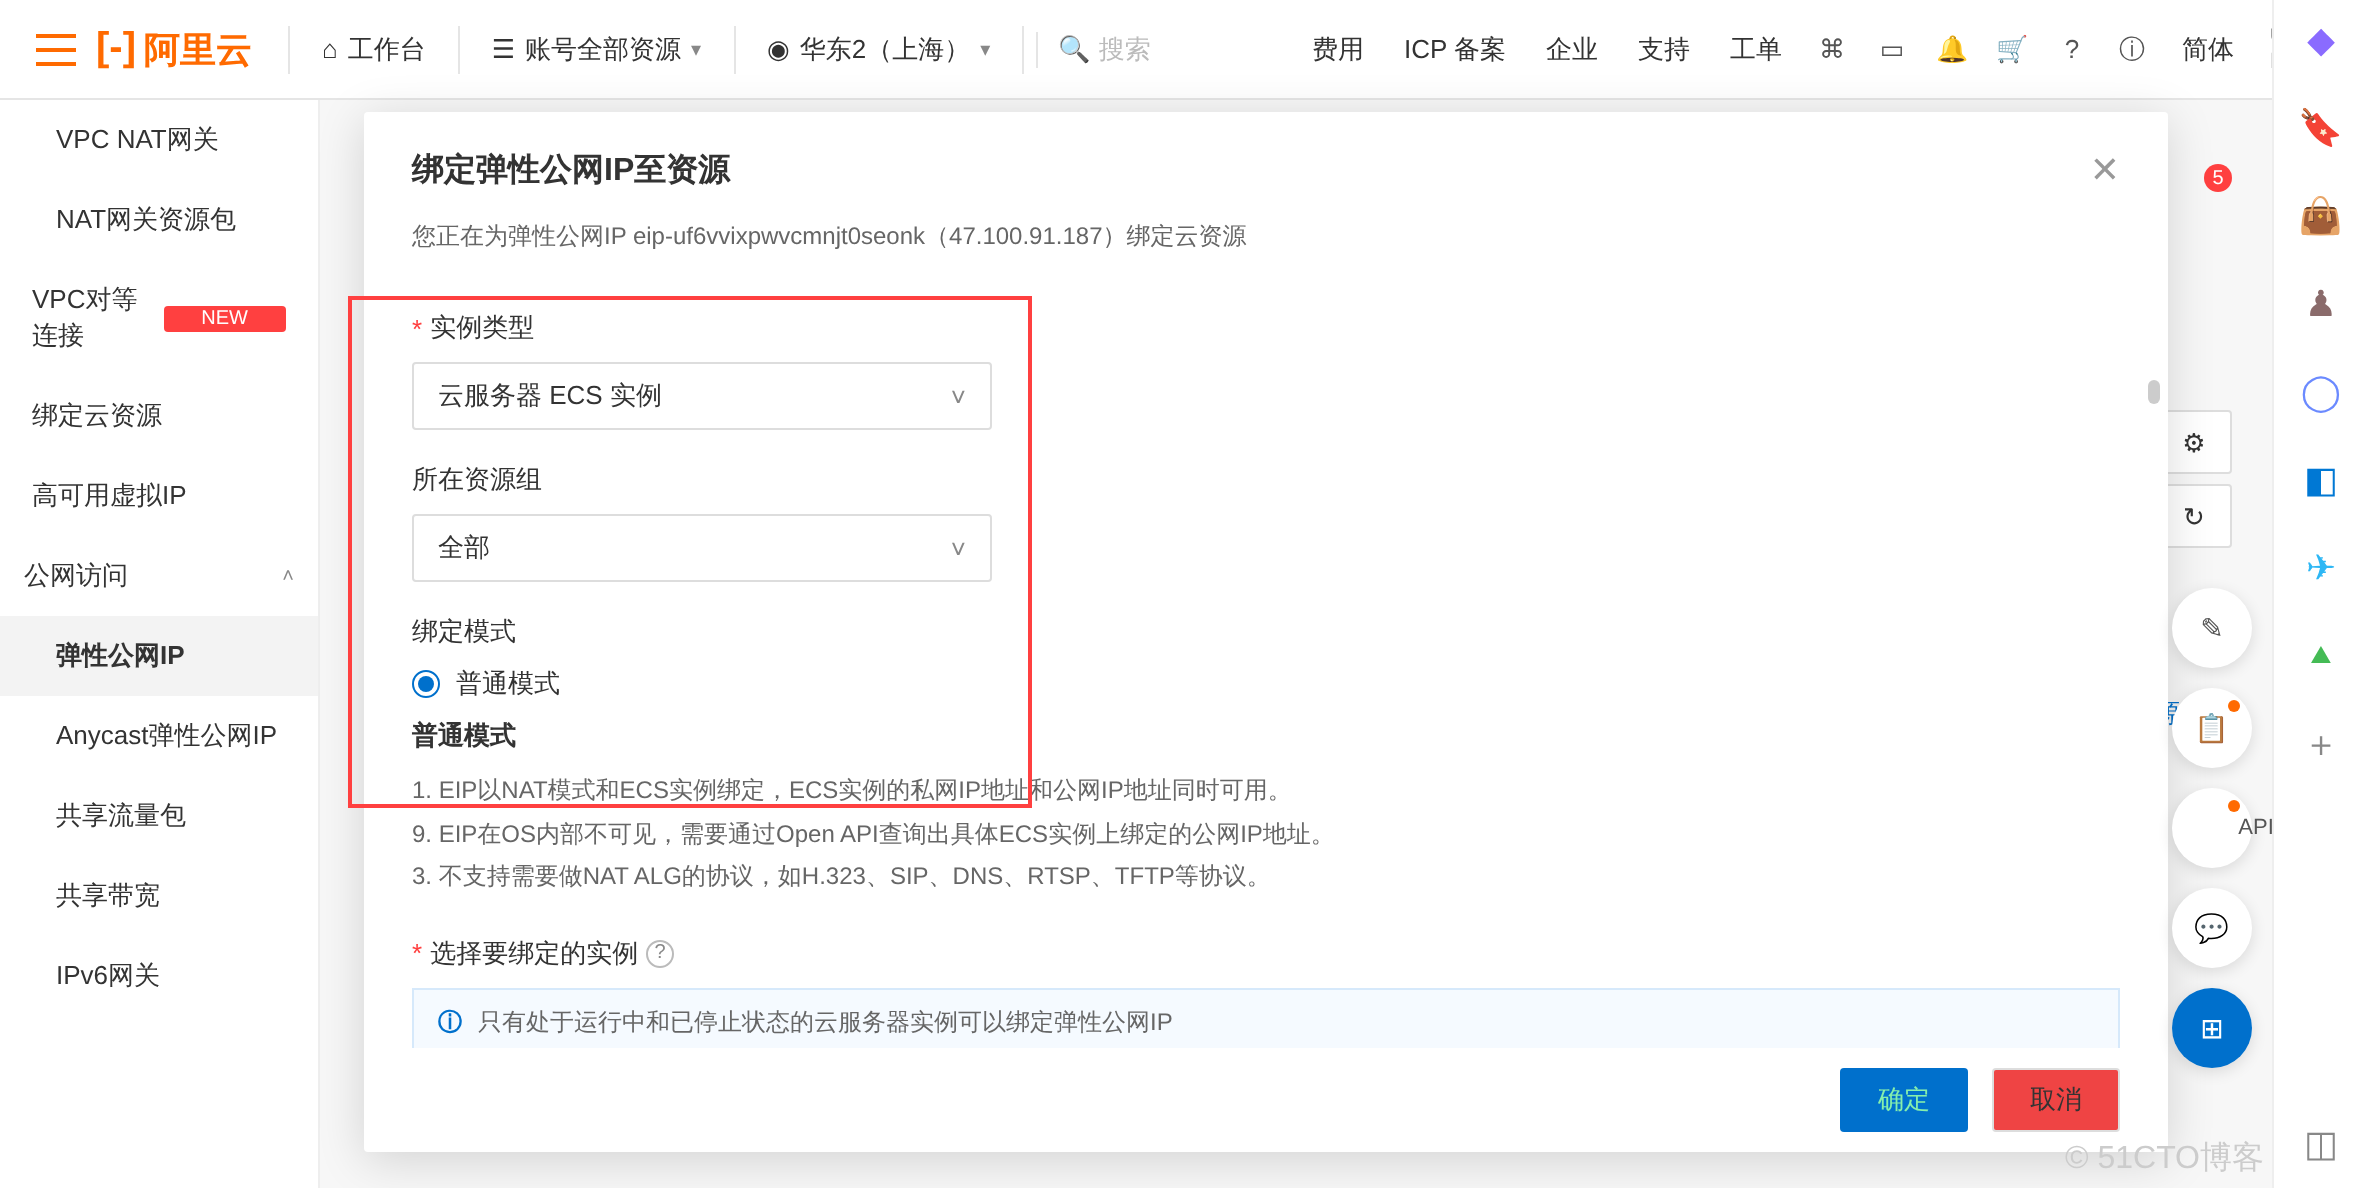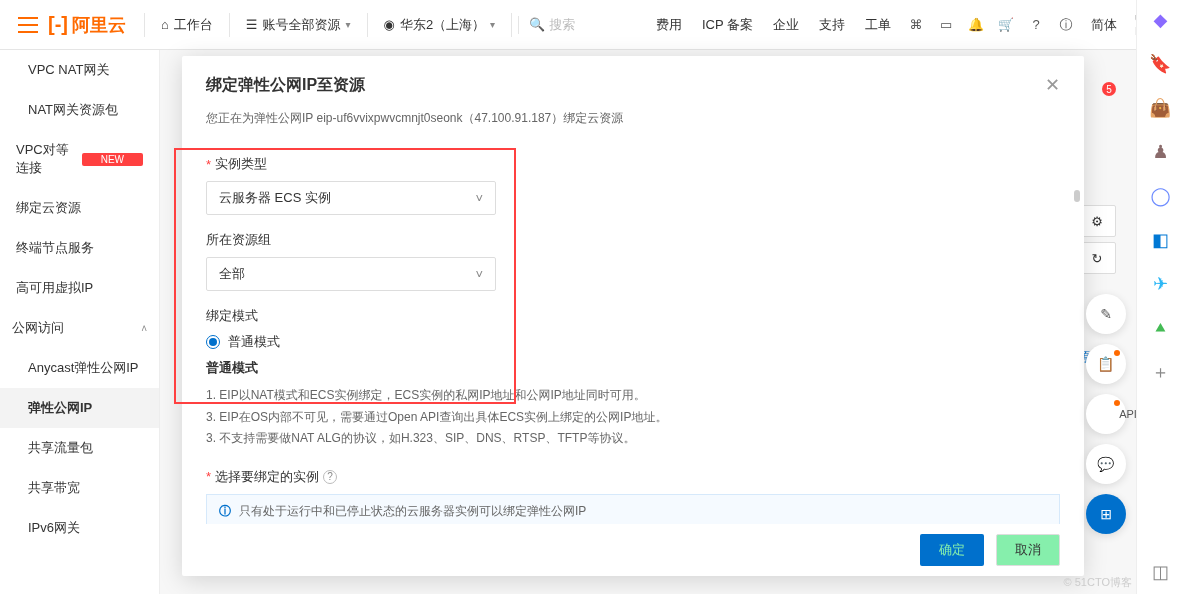--- a/index.html
+++ b/index.html
@@ -51,33 +51,33 @@
 .radio-dot { width:14px; height:14px; border:1px solid #0070cc; border-radius:50%; display:flex; align-items:center; justify-content:center; }
 .radio-dot::after { content:""; width:8px;height:8px;border-radius:50%;background:#0070cc; }
 .mode-title { font-weight:600; font-size:13px; margin:8px 0; }
 .mode-list { font-size:12px; color:#666; line-height:1.8; margin-bottom:18px; }
 .help-icon { width:14px;height:14px;border:1px solid #bbb;border-radius:50%;display:inline-flex;align-items:center;justify-content:center;font-size:10px;color:#888; }
 .info-box { background:#f5faff; border:1px solid #d6e9fb; padding:8px 12px; font-size:12px; color:#666; display:flex; gap:8px; align-items:center; }
 .info-icon { color:#0070cc; font-weight:bold; }
 .modal-footer { height:52px; display:flex; justify-content:flex-end; align-items:center; gap:12px; padding:0 24px; }
 .btn { height:32px; padding:0 18px; border-radius:2px; font-size:13px; cursor:pointer; border:1px solid transparent; }
 .btn-primary { background:#0070cc; color:#86efac; }
-.btn-default { background:#86efac; border-color:#ddd; color:#333; }
+.btn-default { background:#ef4444; border-color:#ddd; color:#333; }
 .red-box { position:absolute; border:2px solid #ff4040; pointer-events:none; }
 
 
 .right-rail { position:absolute; right:0; top:0; width:48px; bottom:0; background:#fff; border-left:1px solid #eee; display:flex; flex-direction:column; align-items:center; padding-top:8px; gap:20px; }
 .rail-icon { width:24px; height:24px; display:flex; align-items:center; justify-content:center; font-size:18px; }
 
 
 .float-col { position:absolute; right:58px; bottom:60px; display:flex; flex-direction:column; gap:10px; }
 .float-btn { width:40px;height:40px;border-radius:50%;background:#fff;box-shadow:0 2px 8px rgba(0,0,0,0.12); display:flex;align-items:center;justify-content:center;font-size:14px;color:#555; position:relative;}
 .float-btn.blue { background:#0070cc; color:#fff; }
 .orange-dot { width:6px;height:6px;border-radius:50%;background:#ff6a00;position:absolute;top:6px;right:6px; }
-.watermark { position:absolute; right:52px; bottom:4px; font-size:11px; color:#ccc; }
+.watermark { position:absolute; right:52px; bottom:4px; font-size:16px; color:#ccc; }
 .scroll-indicator { position:absolute; right:4px; top:80px; width:6px; height:12px; background:#ccc; border-radius:3px; }
 svg { display:block; }
 </style>
 </head>
 <body>
 
 <div class="topbar">
   <div class="menu-btn">
     <svg width="20" height="16">
         <path d="M0 1h20M0 8h20M0 15h20" stroke="#ff6a00" stroke-width="2"></path>
@@ -130,28 +130,27 @@
 </div>
 
 <div class="sidebar">
   <div class="side-item sub">VPC NAT网关</div>
   <div class="side-item sub">NAT网关资源包</div>
   <div class="side-item">
     <span>VPC对等连接</span>
     <span class="new-badge">NEW</span>
   </div>
   <div class="side-item">绑定云资源</div>
-  <div class="side-item">终端节点服务</div>
   <div class="side-item">高可用虚拟IP</div>
   <div class="side-section">
     <span>公网访问</span>
     <span class="caret">˄</span>
   </div>
+  <div class="side-item sub active">弹性公网IP</div>
   <div class="side-item sub">Anycast弹性公网IP</div>
-  <div class="side-item sub active">弹性公网IP</div>
   <div class="side-item sub">共享流量包</div>
   <div class="side-item sub">共享带宽</div>
   <div class="side-item sub">IPv6网关</div>
 </div>
 
 <div class="bg-main">
   <div class="bg-tabs">
     <span>性公网IP介绍</span>
     <span>实例类型</span>
     <span class="red-dot">5</span>
@@ -197,21 +196,21 @@
     </div>
 
     <div class="form-label">绑定模式</div>
     <div class="radio-row">
       <span class="radio-dot"></span>
       <span>普通模式</span>
     </div>
     <div class="mode-title">普通模式</div>
     <div class="mode-list">
       <div>1. EIP以NAT模式和ECS实例绑定，ECS实例的私网IP地址和公网IP地址同时可用。</div>
-      <div>3. EIP在OS内部不可见，需要通过Open API查询出具体ECS实例上绑定的公网IP地址。</div>
+      <div>9. EIP在OS内部不可见，需要通过Open API查询出具体ECS实例上绑定的公网IP地址。</div>
       <div>3. 不支持需要做NAT ALG的协议，如H.323、SIP、DNS、RTSP、TFTP等协议。</div>
     </div>
 
     <div class="form-label">
       <span class="req">*</span>
       <span>选择要绑定的实例</span>
       <span class="help-icon">?</span>
     </div>
     <div class="info-box">
       <span class="info-icon">ⓘ</span>

